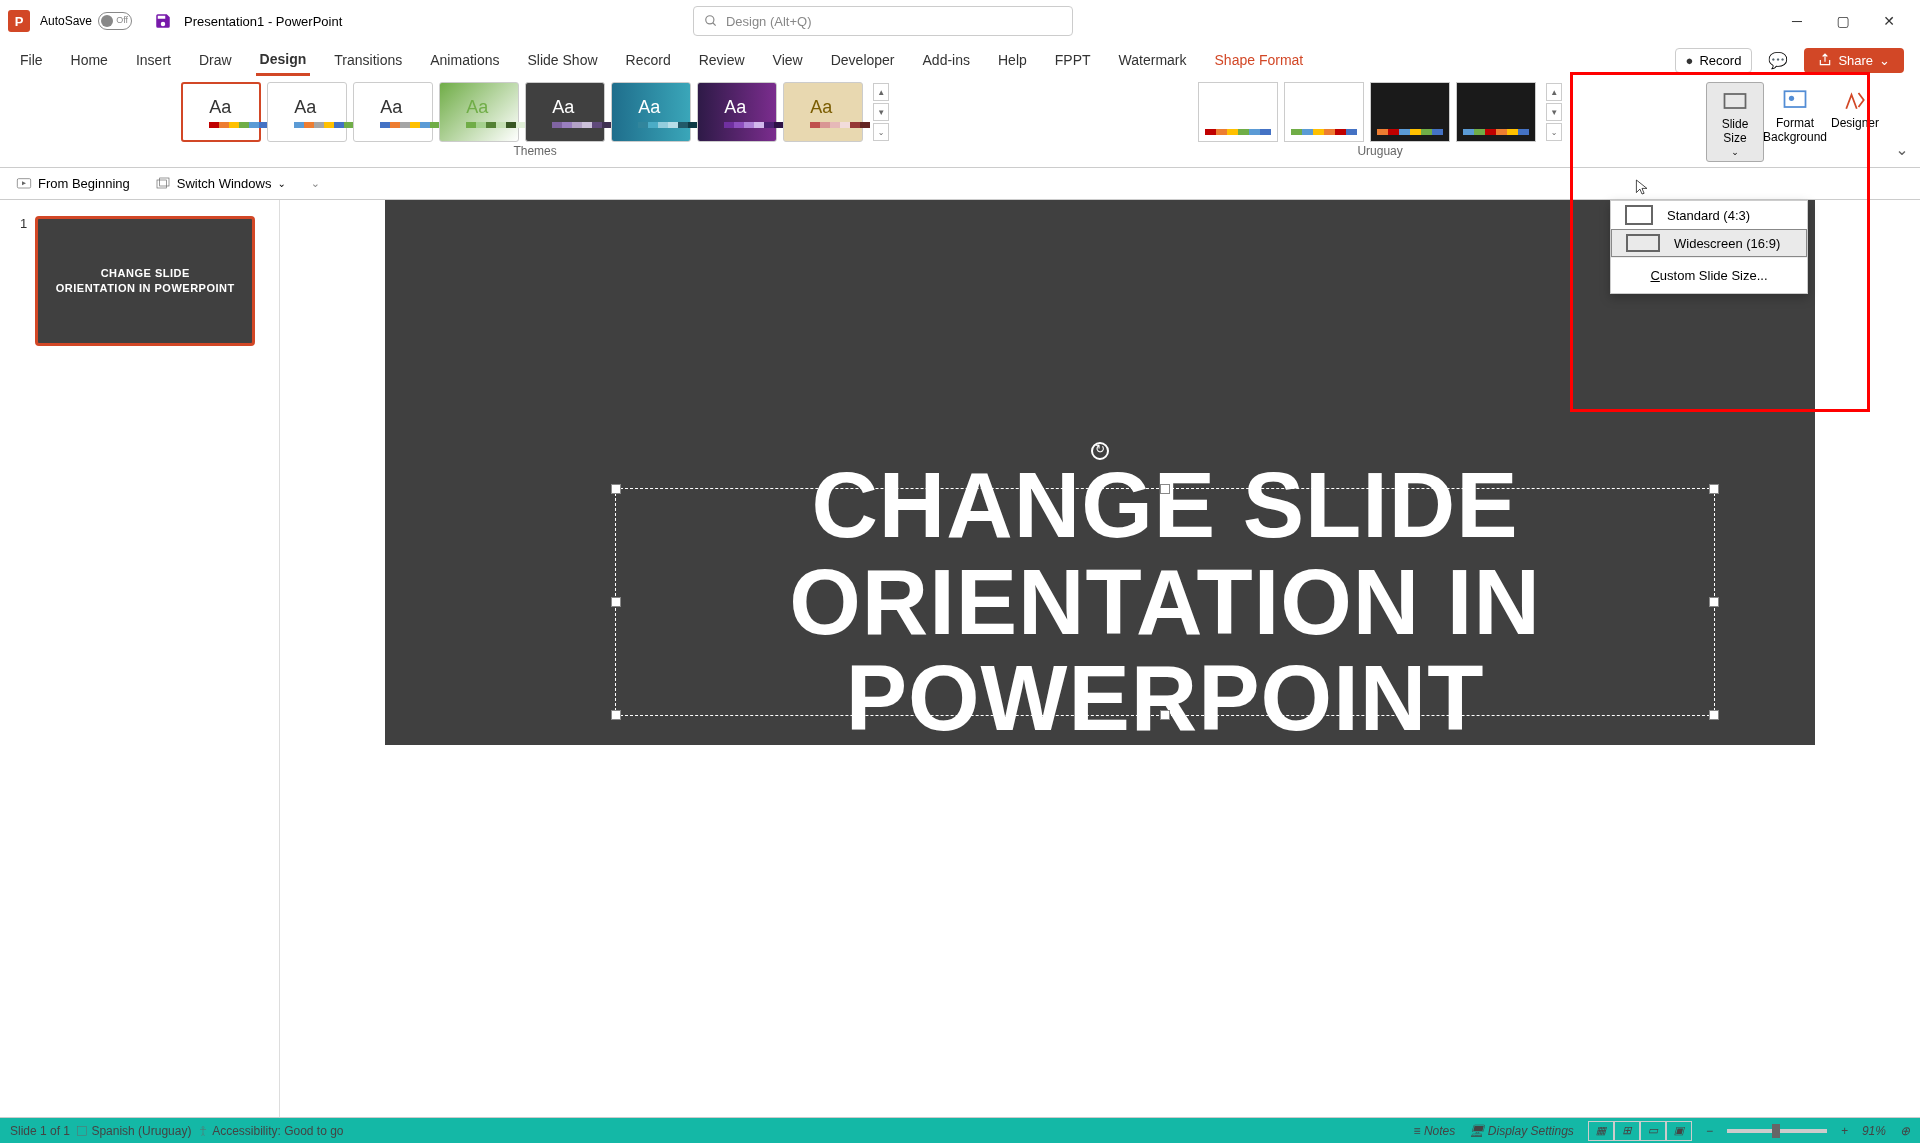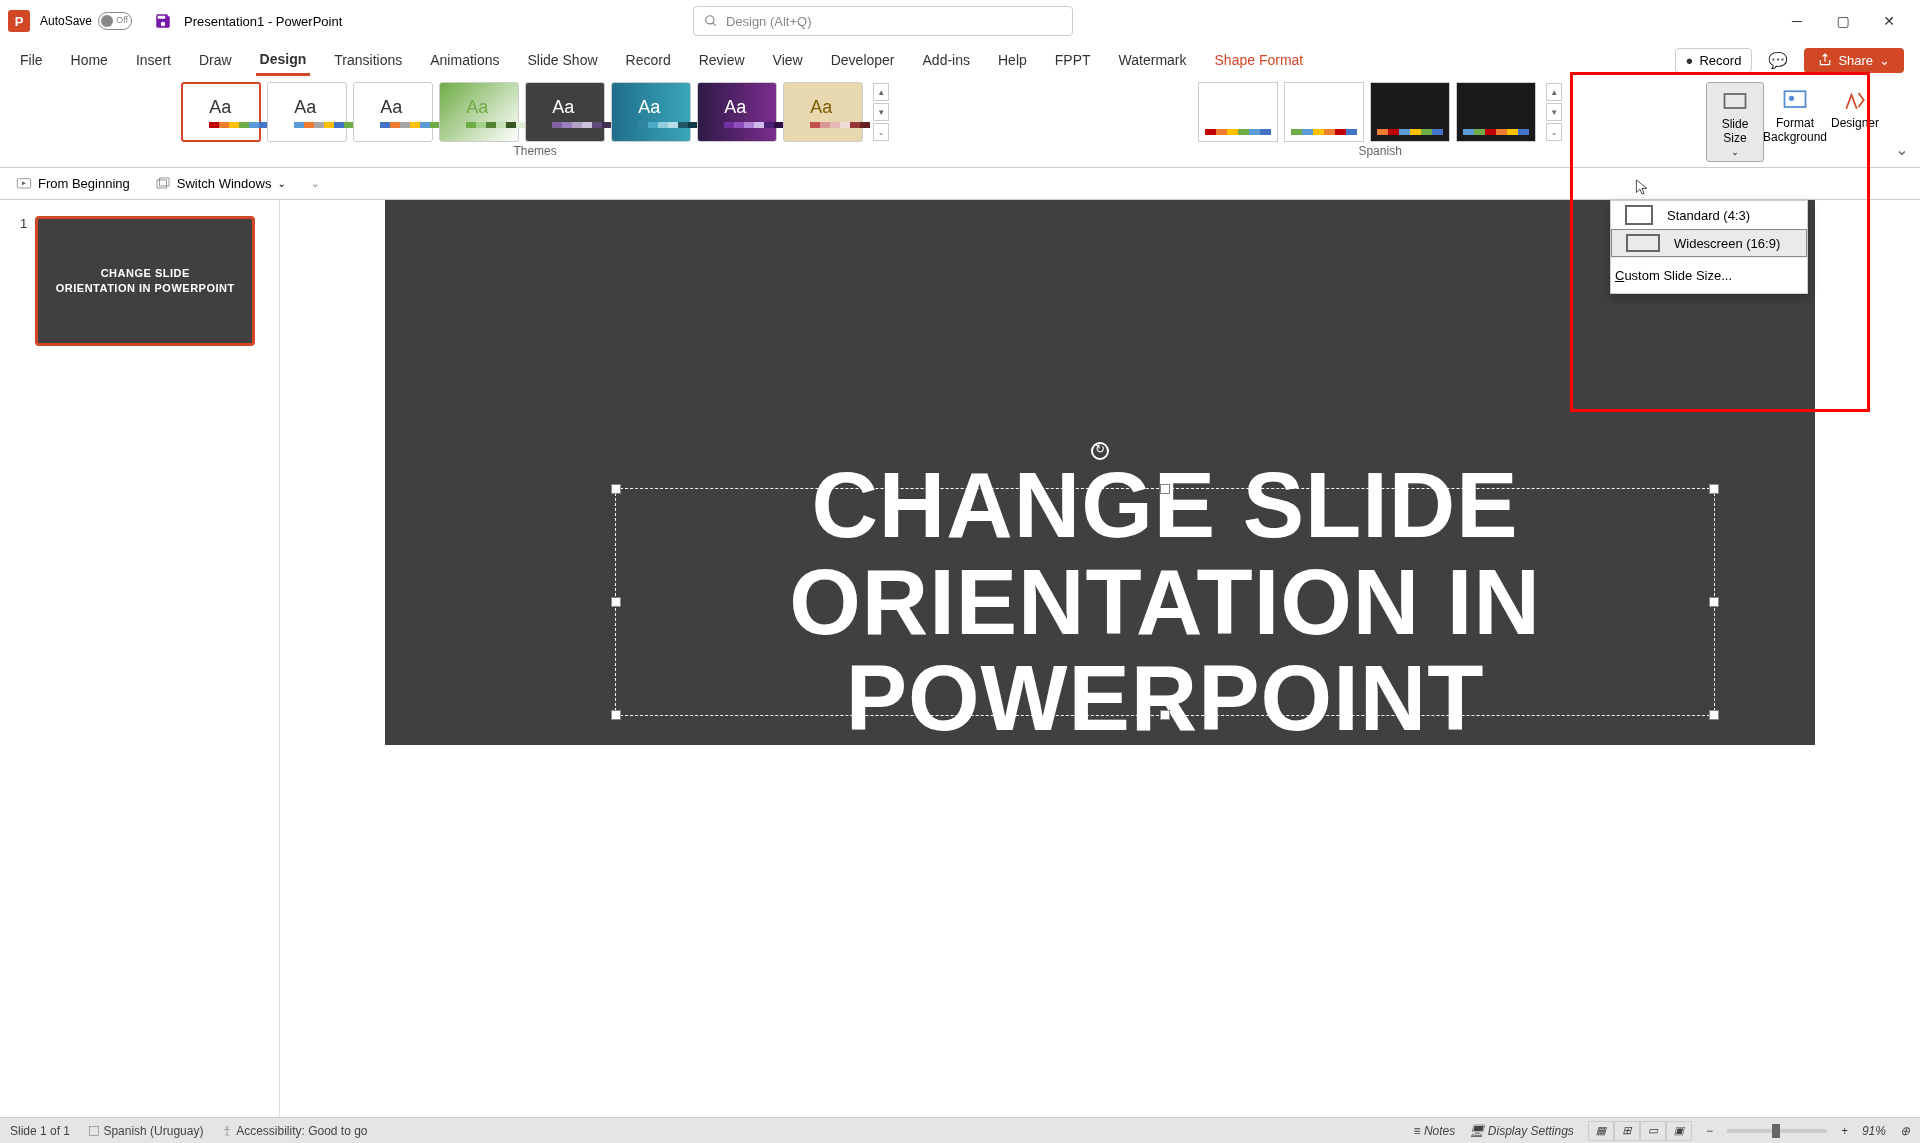--- a/index.html
+++ b/index.html
@@ -70,25 +70,25 @@
 .handle.bl { bottom: -5px; left: -5px; } .handle.bm { bottom: -5px; left: 50%; margin-left: -5px; } .handle.br { bottom: -5px; right: -5px; }
 .slide-title { font-family: "Arial Narrow", Impact, Arial; font-weight: 800; font-size: 92px; line-height: 1.05; letter-spacing: 1px; text-align: center; }
 
 
 .highlight-box { position: absolute; top: 72px; left: 1570px; width: 300px; height: 340px; border: 3px solid #ff0000; pointer-events: none; }
 .slide-size-menu { position: absolute; top: 200px; left: 1610px; width: 198px; background: #fff; border: 1px solid #ccc; box-shadow: 0 4px 10px rgba(0,0,0,0.25); }
 .menu-item { display: flex; align-items: center; gap: 14px; padding: 4px 14px; font-size: 13px; cursor: pointer; }
 .menu-item.selected { background: #eaeaea; border: 1px solid #888; }
 .menu-item .ratio-icon { width: 28px; height: 20px; border: 2px solid #666; }
 .menu-item.wide .ratio-icon { width: 34px; height: 18px; }
-.menu-footer { padding: 10px 4px; font-size: 13px; border-top: 1px solid #eee; cursor: pointer; }
+.menu-footer { padding: 10px 12px; font-size: 13px; border-top: 1px solid #eee; text-align: center; cursor: pointer; }
 .menu-footer u { text-decoration: underline; }
 
 
-.statusbar { position: absolute; bottom: 0; left: 0; right: 0; height: 26px; border-top: 1px solid #ccc; display: flex; align-items: center; padding: 0 10px; font-size: 12px; color: #444; gap: 18px; background: #e5e5e5; }
+.statusbar { position: absolute; bottom: 0; left: 0; right: 0; height: 26px; border-top: 1px solid #ccc; display: flex; align-items: center; padding: 0 10px; font-size: 12px; color: #444; gap: 6px; background: #14b8a6; }
 .statusbar .right { margin-left: auto; display: flex; align-items: center; gap: 14px; font-style: italic; }
 .view-btns { display: flex; gap: 0; }
 .view-btns div { width: 26px; height: 20px; border: 1px solid #ccc; display: flex; align-items: center; justify-content: center; font-size: 11px; }
 .zoom-slider { width: 100px; height: 4px; background: #ccc; position: relative; }
 .zoom-slider::before, .zoom-slider::after { position: absolute; top: -6px; font-size: 14px; }
 .zoom-slider .thumb { position: absolute; width: 8px; height: 14px; background: #666; top: -5px; left: 45%; }
 
 
 .cursor { position: absolute; top: 178px; left: 1635px; width: 14px; height: 18px; z-index: 100; }
 
@@ -296,21 +296,21 @@
             <span style="background:#ffc000"></span>
             <span style="background:#4472c4"></span>
           </div>
         </div>
         <div class="gallery-spinner">
           <div>▲</div>
           <div>▼</div>
           <div>⌄</div>
         </div>
       </div>
-    <div class="group-label">Spanish</div>
+    <div class="group-label">Uruguay</div>
   </div>
   <div class="customize-group">
     <div class="big-btn active">
       <svg viewBox="0 0 32 32">
           <rect x="4" y="8" width="24" height="16" fill="none" stroke="#666" stroke-width="2"></rect>
         </svg>
       <span>Slide Size</span>
       <span style="font-size:9px">⌄</span>
     </div>
     <div class="big-btn">

